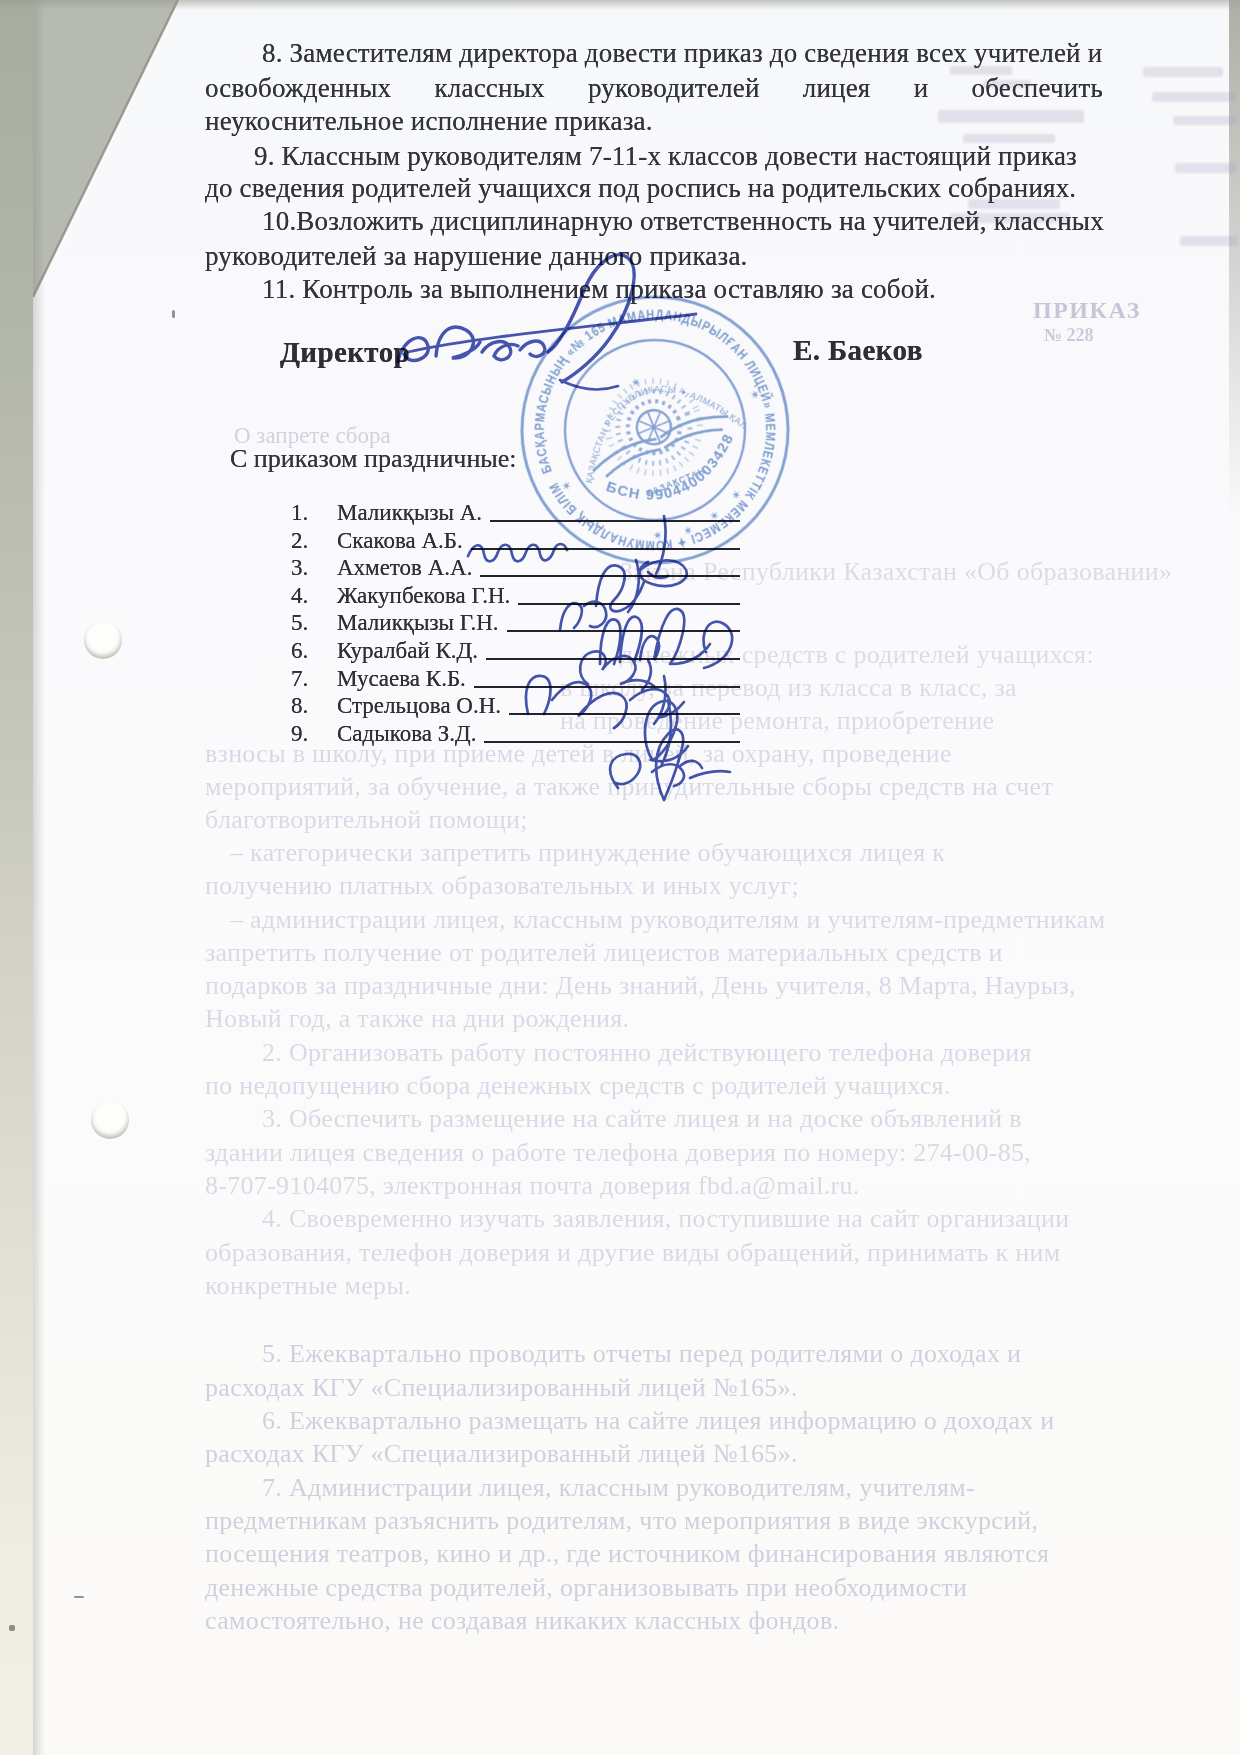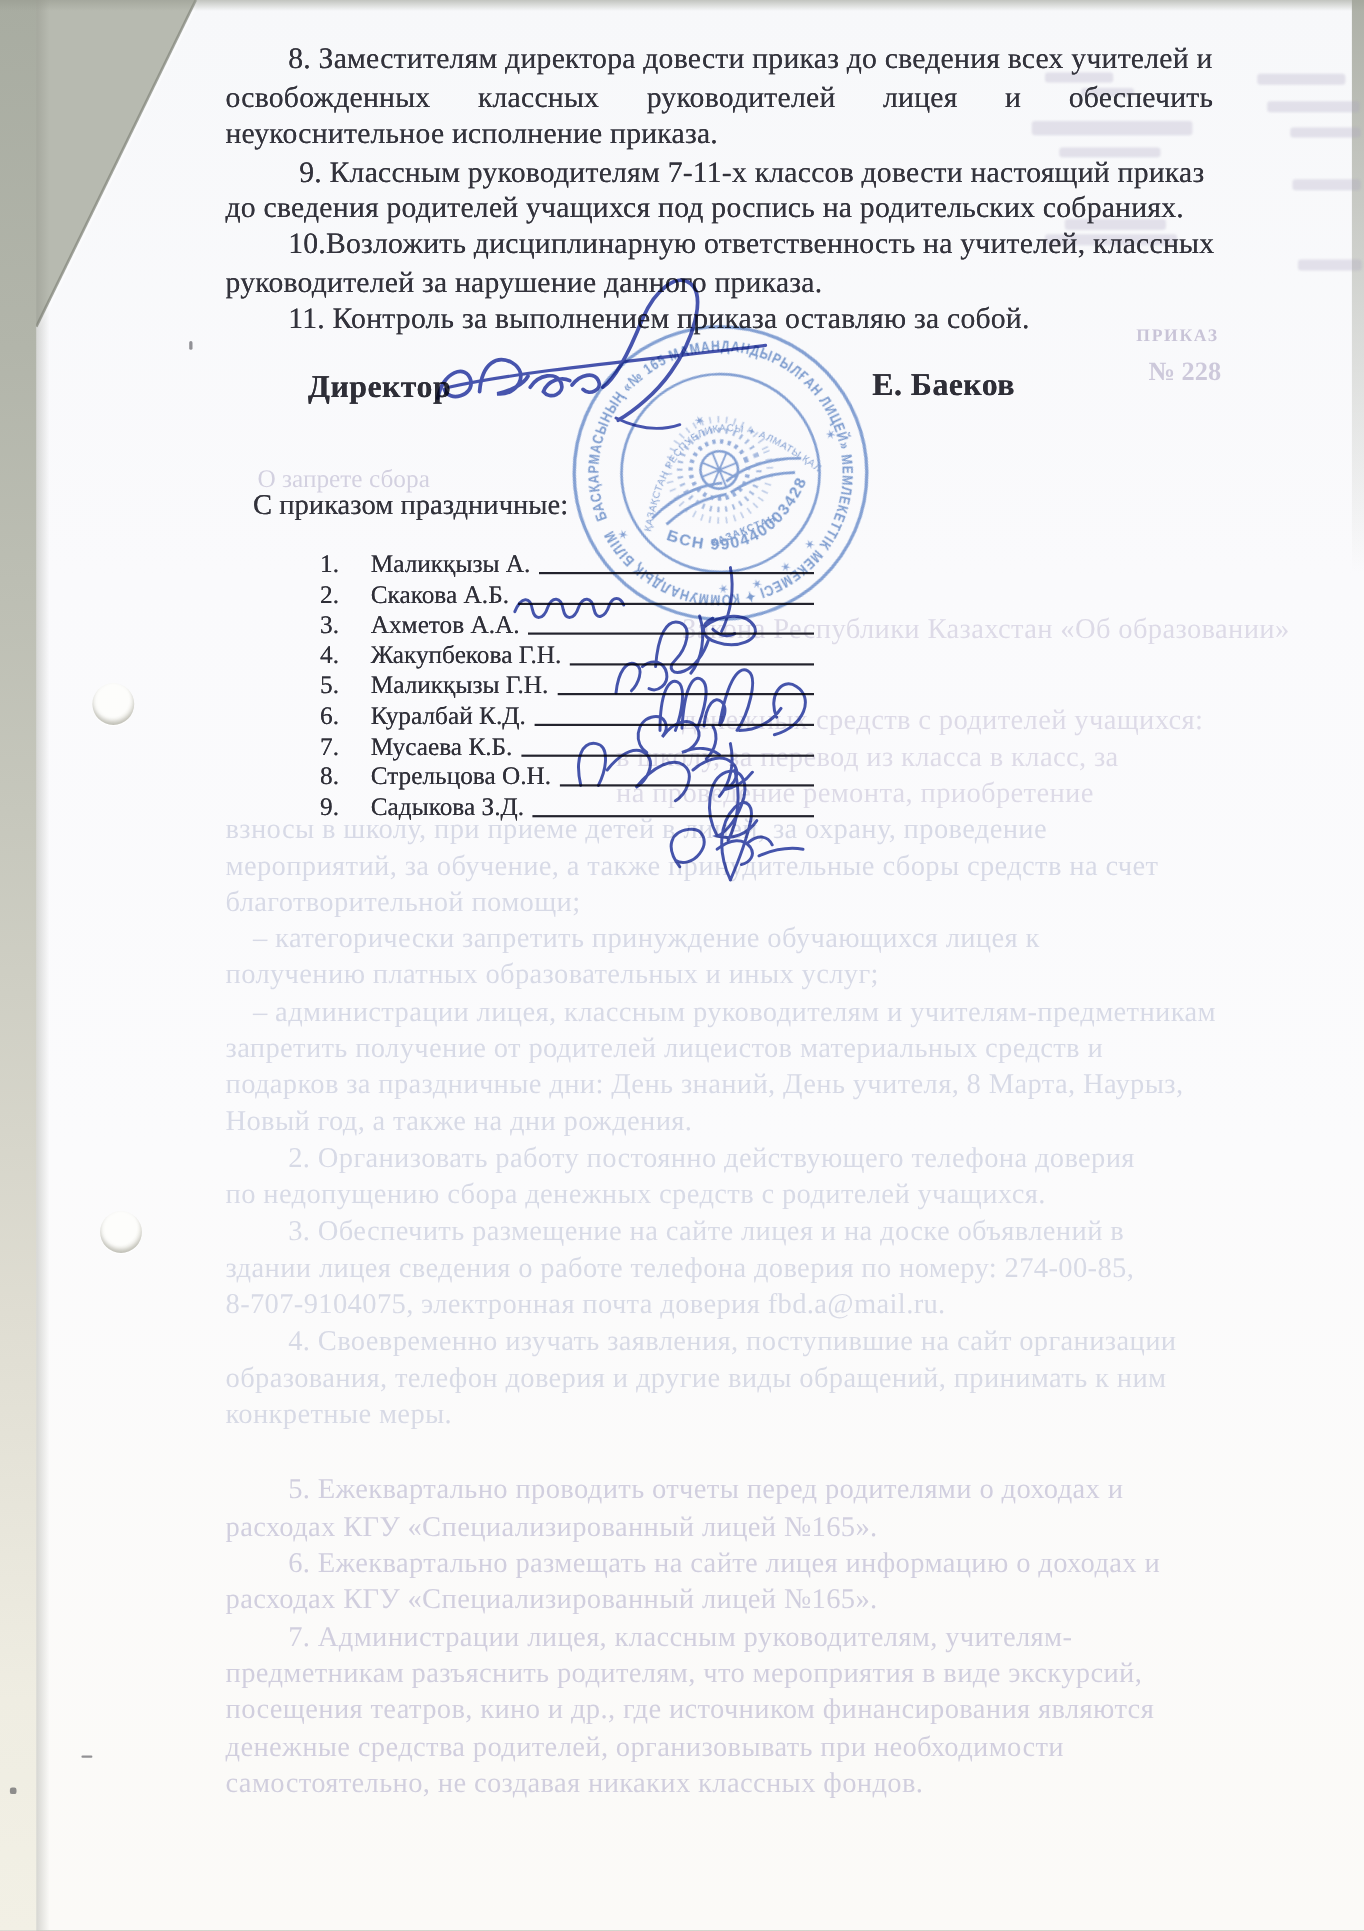--- a/index.html
+++ b/index.html
@@ -40,23 +40,23 @@
     font-size:23px;color:#2f2f38;text-shadow:0 0 .3px #3b3b44;}
   .ack-row .num{width:46px;flex:none;}
   .ack-row .nm{flex:none;white-space:nowrap;}
   .ack-row .ln{flex:1;border-bottom:2px solid #23232d;margin:0 0 4px 8px;height:2px;}
   
   .ghost{position:absolute;white-space:nowrap;font-size:26px;color:#8f96ba;opacity:.32;
     filter:blur(.45px);letter-spacing:.3px;}
   .ghost.strong{opacity:.4;color:#938fb8;margin-top:35px;}
   .ghost.frag{opacity:.3;color:#9b93b8;}
   .gblob{position:absolute;background:rgba(168,163,190,.28);border-radius:3px;filter:blur(1.1px);}
-  .gh-prikaz{position:absolute;font-weight:bold;font-size:16px;letter-spacing:1.5px;
+  .gh-prikaz{position:absolute;font-weight:bold;font-size:24px;letter-spacing:1.5px;
     color:#9a90b5;opacity:.5;filter:blur(.5px);white-space:nowrap;}
-  .gh-num{position:absolute;font-weight:bold;font-size:24px;color:#9a90b5;opacity:.45;
+  .gh-num{position:absolute;font-weight:bold;font-size:18px;color:#9a90b5;opacity:.45;
     filter:blur(.5px);white-space:nowrap;}
   .gh-title{position:absolute;font-size:23px;color:#968fb5;opacity:.38;filter:blur(.6px);white-space:nowrap;}
   
   .stamp{position:absolute;left:518px;top:293px;width:274px;height:274px;
     transform:rotate(-22deg);opacity:.9;mix-blend-mode:multiply;filter:blur(.3px);}
   .sig-layer{position:absolute;left:0;top:0;width:1240px;height:1755px;
     mix-blend-mode:multiply;pointer-events:none;}
   .speck{position:absolute;background:rgba(60,60,68,.55);border-radius:2px;}
 </style>
 </head>
@@ -128,21 +128,21 @@
     <div class="tline" style="top: 38px; left: 262px;">8. Заместителям директора довести приказ до сведения всех учителей и</div>
     <div class="tline just" style="top: 73px; left: 205px; width: 898px;">
       <span>освобожденных</span>
       <span>классных</span>
       <span>руководителей</span>
       <span>лицея</span>
       <span>и</span>
       <span>обеспечить</span>
     </div>
     <div class="tline" style="top: 106px; left: 205px;">неукоснительное исполнение приказа.</div>
-    <div class="tline" style="top: 141px; left: 272px;">9. Классным руководителям 7-11-х классов довести настоящий приказ</div>
+    <div class="tline" style="top: 141px; left: 254px;">9. Классным руководителям 7-11-х классов довести настоящий приказ</div>
     <div class="tline" style="top: 173px; left: 205px;">до сведения родителей учащихся под роспись на родительских собраниях.</div>
     <div class="tline" style="top: 206px; left: 262px;">10.Возложить дисциплинарную ответственность на учителей, классных</div>
     <div class="tline" style="top: 241px; left: 205px;">руководителей за нарушение данного приказа.</div>
     <div class="tline" style="top: 274px; left: 262px;">11. Контроль за выполнением приказа оставляю за собой.</div>
   </div>
 <div class="btext" style="left:280px;top:336px;">Директор</div>
 <div class="btext" style="left:793px;top:334px;">Е. Баеков</div>
 <div class="ack-head" style="left:230px;top:444px;">С приказом праздничные:</div>
 <div id="ack-list">
     <div class="ack-row" style="top: 498px; left: 291px;">

